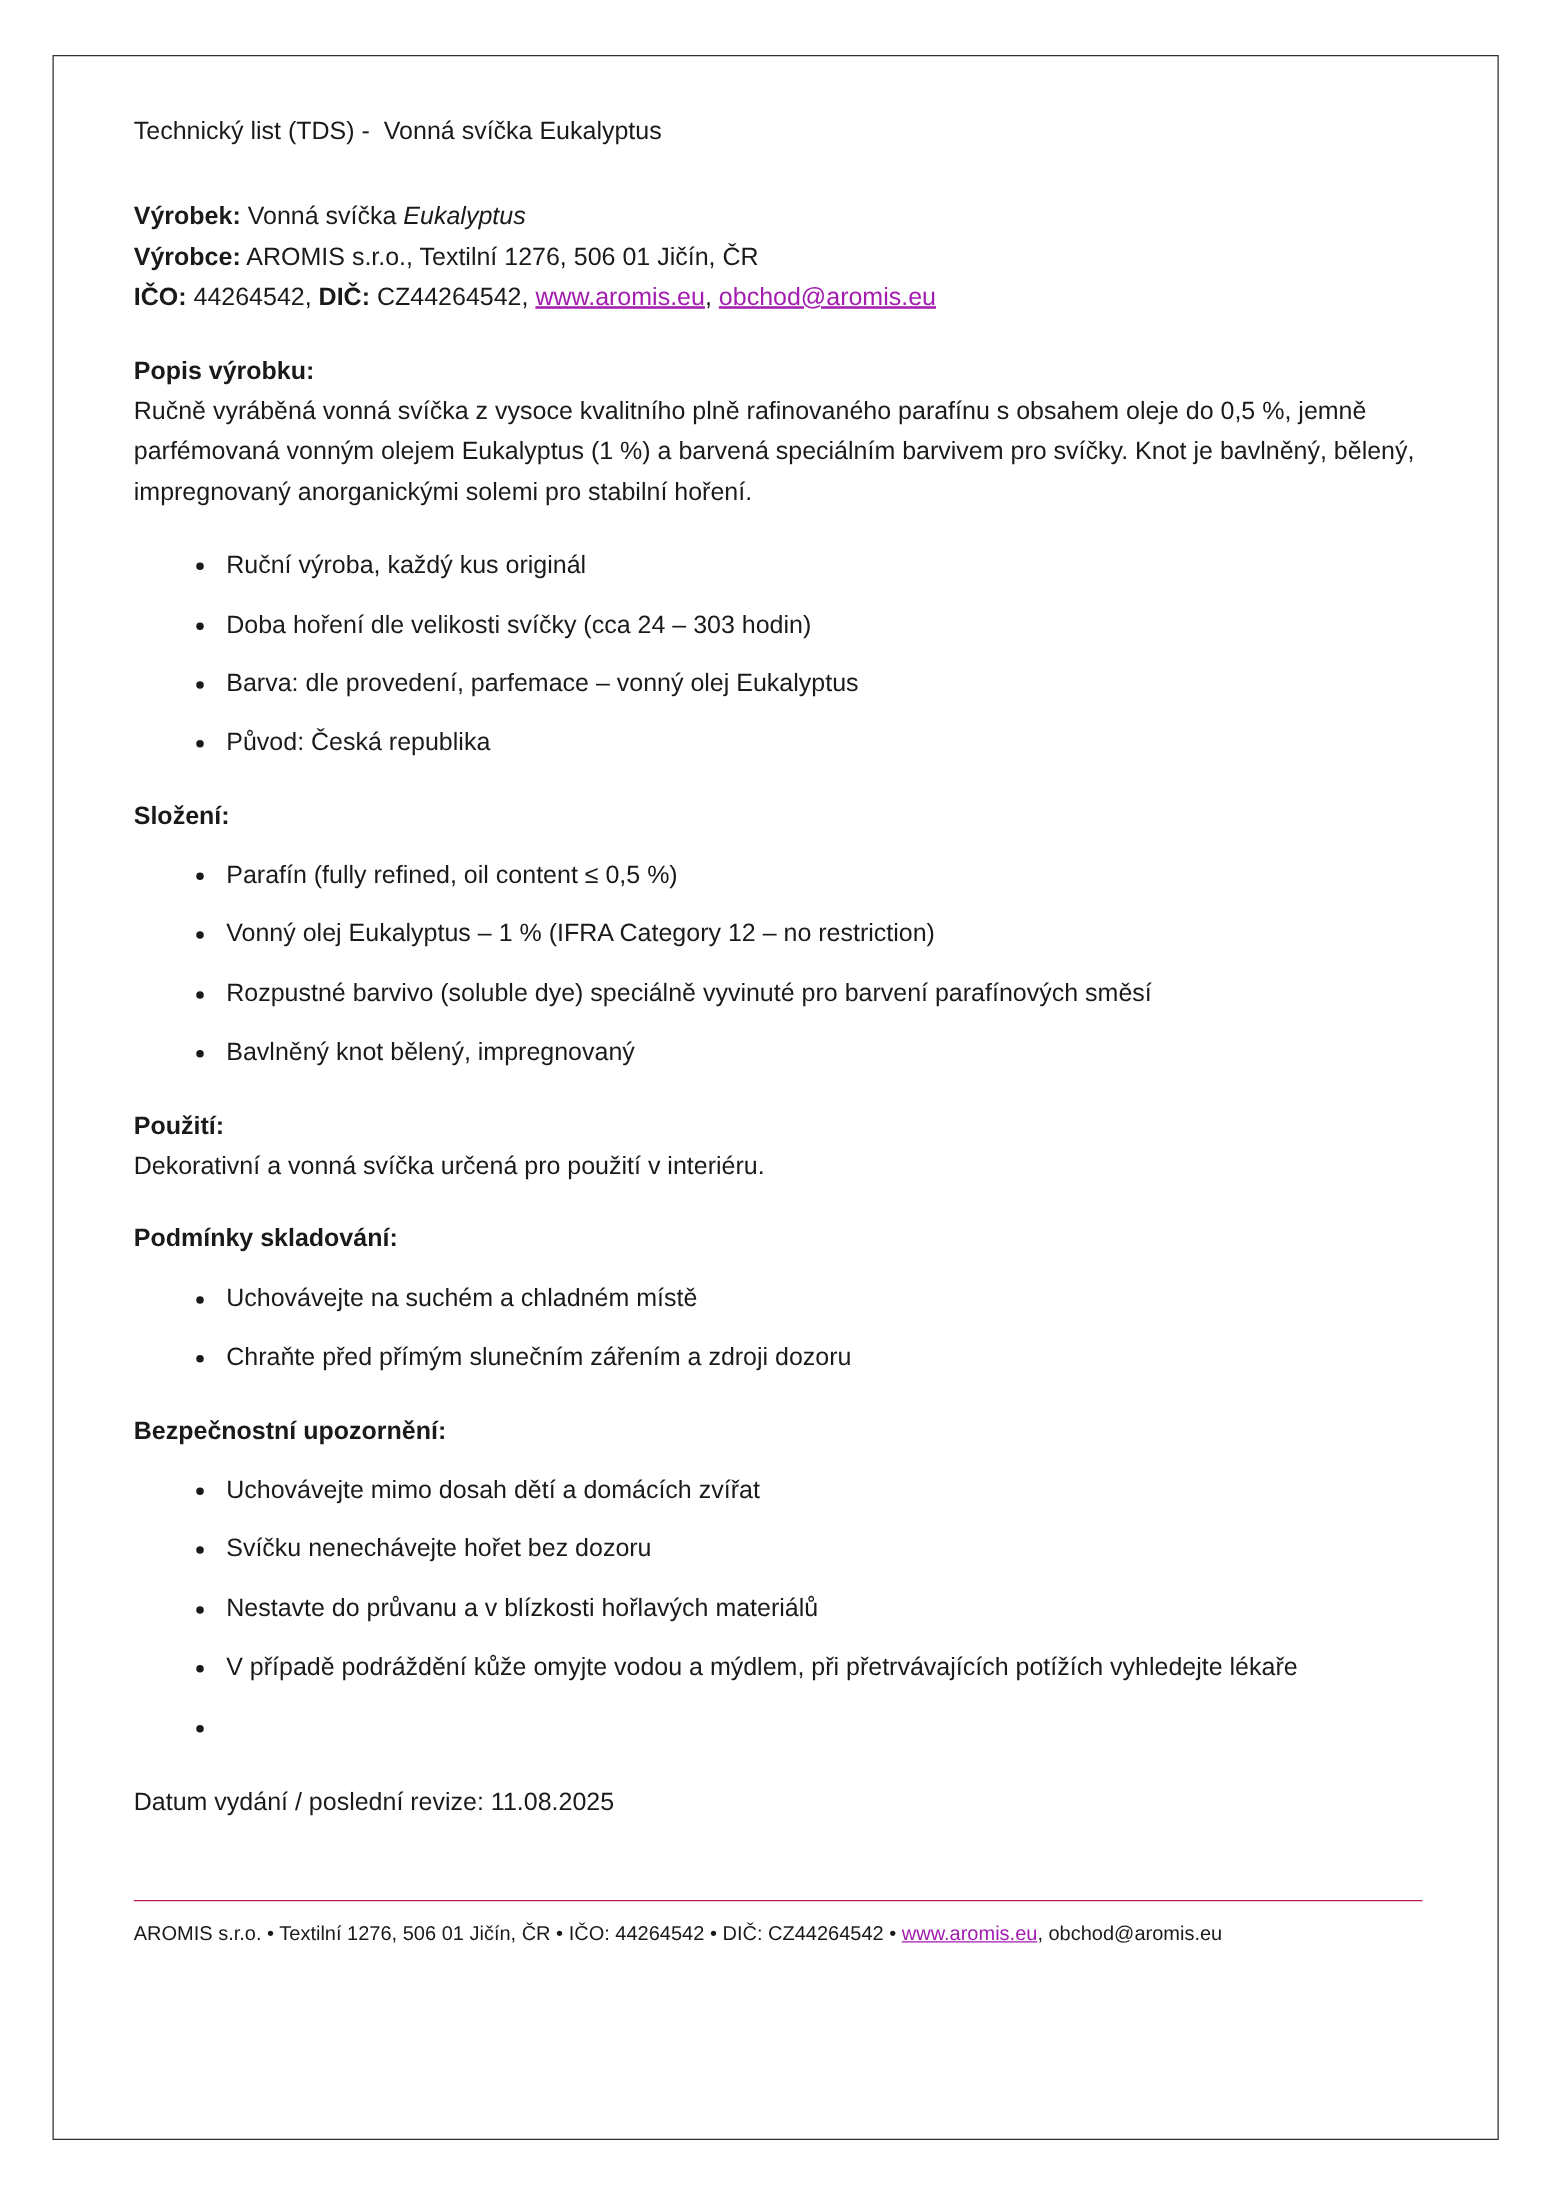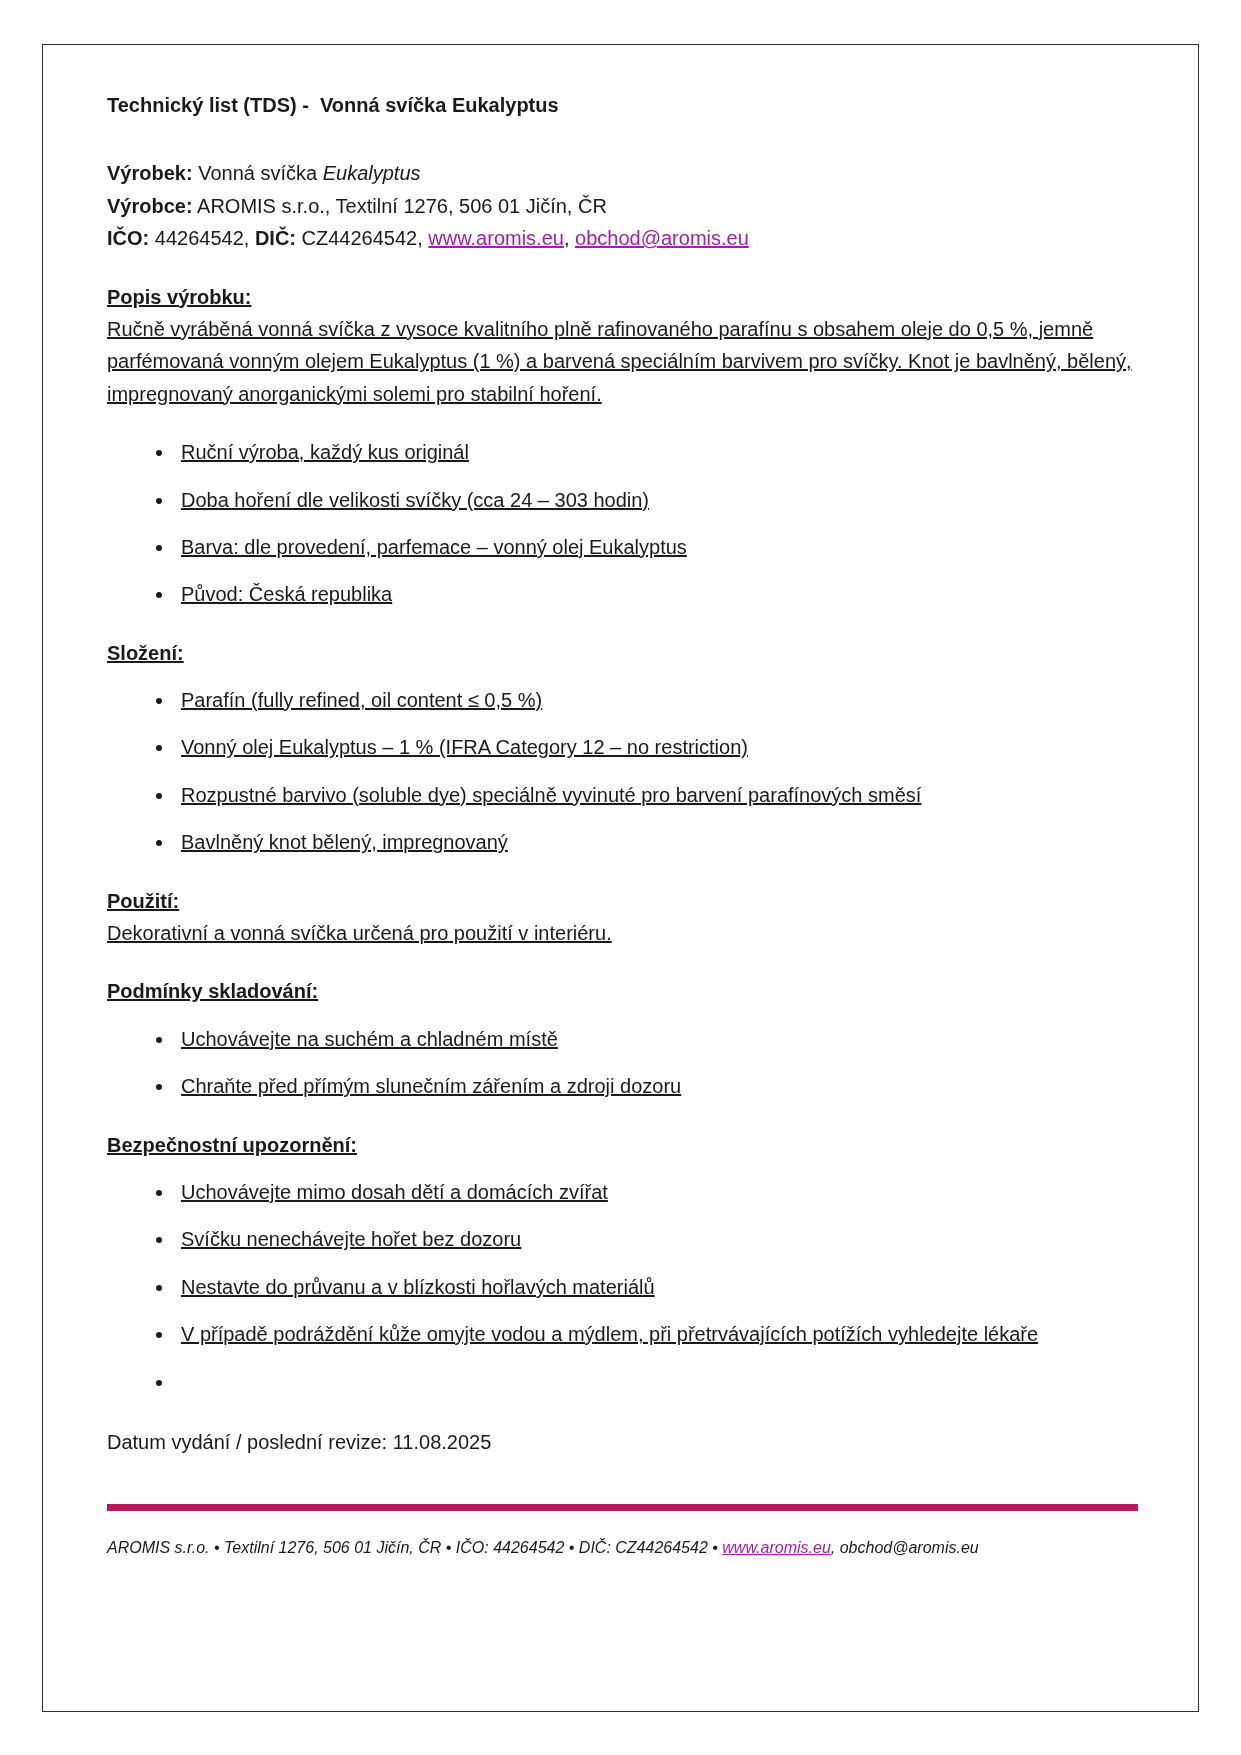--- a/index.html
+++ b/index.html
@@ -15,54 +15,53 @@
     width: 1157px; height: 1668px;
     border: 1px solid #2f2f2f;
     background: #ffffff;
   }
   .content {
     padding: 44px 62px 0 64px;
     font-size: 20px;
     line-height: 1.62;
   }
   .title {
-    font-weight: bold;
+    font-weight: normal;
     margin-bottom: 36px;
     white-space: pre-wrap;
   }
   .info-line { margin: 0; }
   .lbl { font-weight: bold; margin-top: 12px; }
   .link {
     color: #a21caf;
     text-decoration: underline;
     cursor: pointer;
   }
-  .section { margin-top: 26px; text-decoration: underline; }
+  .section { margin-top: 26px; }
   .heading { font-weight: bold; }
   .body-par { margin: 0; }
   ul.bullets {
     list-style: disc;
     margin: 15px 0 0 0;
     padding-left: 68px;
   }
   ul.bullets li {
     margin-bottom: 15px;
     padding-left: 6px;
   }
   .datum { margin-top: 28px; }
   .footer {
     position: absolute;
     left: 64px; right: 60px;
     bottom: 152px;
-    border-top: 7px solid #be185d;
-    padding-top: 26px;
+    border-top: 1px solid #be185d;
+    padding-top: 16px;
     font-size: 16px;
     line-height: 1.4;
     color: #1a1a1a;
-    font-style: italic;
   }
 </style>
 </head>
 <body>
 
 <div class="page">
   <div class="content">
 
     <div class="title">Technický list (TDS) -  Vonná svíčka Eukalyptus</div>
 

